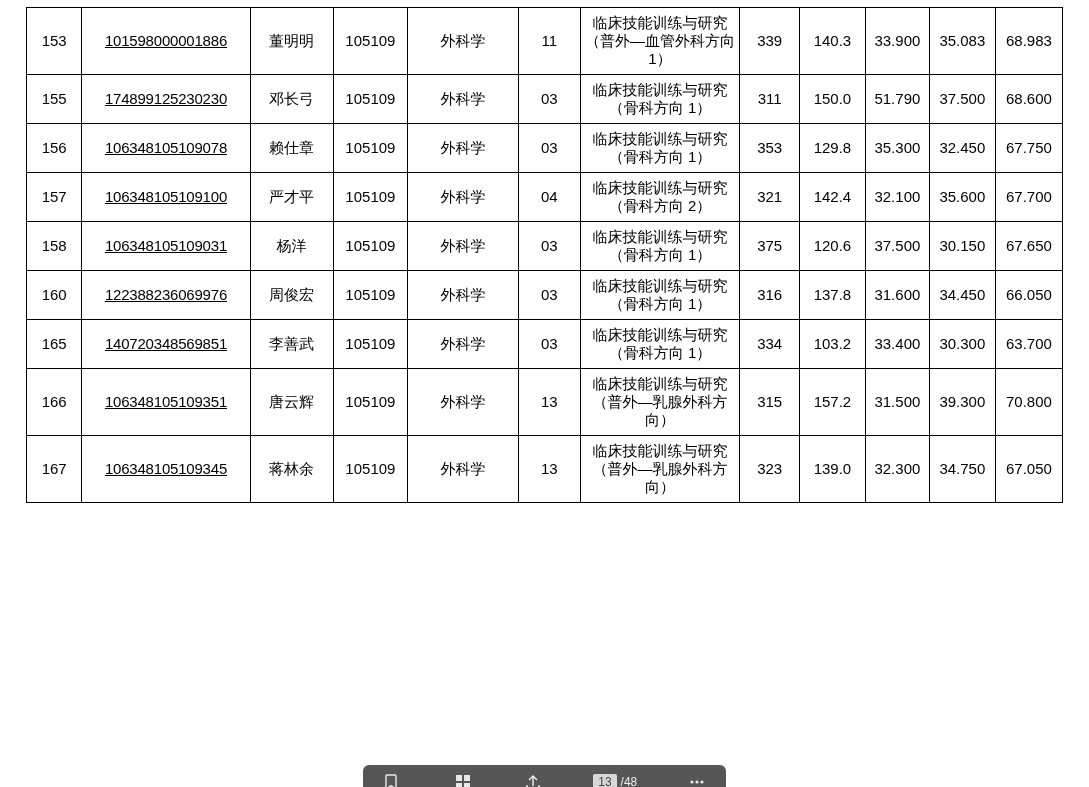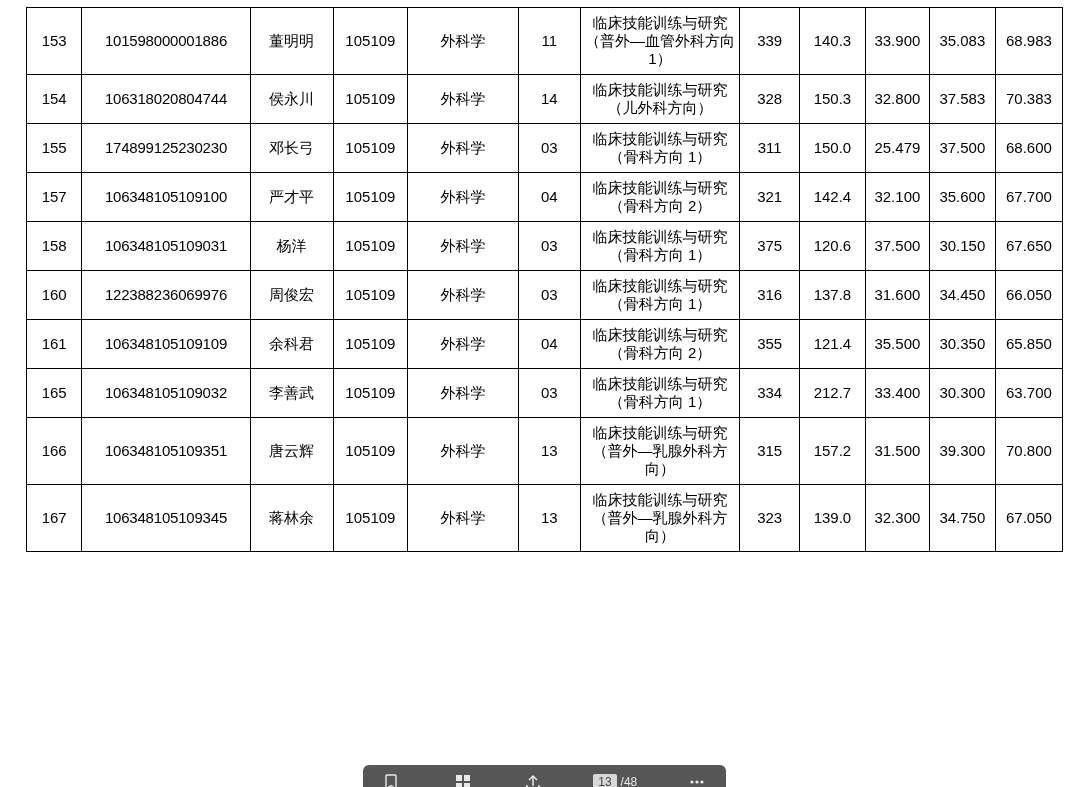--- a/index.html
+++ b/index.html
@@ -57,20 +57,21 @@
 
   td.index-cell {
     vertical-align: bottom;
     padding-bottom: 2px;
   }
   td.id-cell {
     vertical-align: bottom;
     padding-bottom: 2px;
     font-size: 14.5px;
     letter-spacing: -0.2px;
+    text-decoration: underline;
   }
   td.field-cell {
     font-size: 14px;
     line-height: 1.3;
     padding: 1px 2px;
   }
   td.num {
     font-size: 15px;
   }
   tr.tall td { height: 44px; }
@@ -149,46 +150,46 @@
           <td>外科学</td>
           <td>11</td>
           <td class="field-cell">临床技能训练与研究（普外—血管外科方向 1）</td>
           <td class="num">339</td>
           <td class="num">140.3</td>
           <td class="num">33.900</td>
           <td class="num">35.083</td>
           <td class="num">68.983</td>
         </tr>
         <tr class="tall">
-          <td class="index-cell">154</td>
-          <td class="id-cell">106318020804744</td>
-          <td>侯永川</td>
-          <td>105109</td>
-          <td>外科学</td>
-          <td>14</td>
-          <td class="field-cell">临床技能训练与研究（儿外科方向）</td>
-          <td class="num">328</td>
-          <td class="num">150.3</td>
-          <td class="num">32.800</td>
-          <td class="num">37.583</td>
-          <td class="num">70.383</td>
-        </tr>
-        <tr class="tall">
           <td class="index-cell">155</td>
           <td class="id-cell">174899125230230</td>
           <td>邓长弓</td>
           <td>105109</td>
           <td>外科学</td>
           <td>03</td>
           <td class="field-cell">临床技能训练与研究（骨科方向 1）</td>
           <td class="num">311</td>
           <td class="num">150.0</td>
-          <td class="num">25.479</td>
+          <td class="num">51.790</td>
           <td class="num">37.500</td>
           <td class="num">68.600</td>
+        </tr>
+        <tr class="tall">
+          <td class="index-cell">156</td>
+          <td class="id-cell">106348105109078</td>
+          <td>赖仕章</td>
+          <td>105109</td>
+          <td>外科学</td>
+          <td>03</td>
+          <td class="field-cell">临床技能训练与研究（骨科方向 1）</td>
+          <td class="num">353</td>
+          <td class="num">129.8</td>
+          <td class="num">35.300</td>
+          <td class="num">32.450</td>
+          <td class="num">67.750</td>
         </tr>
         <tr class="tall">
           <td class="index-cell">157</td>
           <td class="id-cell">106348105109100</td>
           <td>严才平</td>
           <td>105109</td>
           <td>外科学</td>
           <td>04</td>
           <td class="field-cell">临床技能训练与研究（骨科方向 2）</td>
           <td class="num">321</td>
@@ -219,43 +220,29 @@
           <td>外科学</td>
           <td>03</td>
           <td class="field-cell">临床技能训练与研究（骨科方向 1）</td>
           <td class="num">316</td>
           <td class="num">137.8</td>
           <td class="num">31.600</td>
           <td class="num">34.450</td>
           <td class="num">66.050</td>
         </tr>
         <tr class="tall">
-          <td class="index-cell">161</td>
-          <td class="id-cell">106348105109109</td>
-          <td>余科君</td>
-          <td>105109</td>
-          <td>外科学</td>
-          <td>04</td>
-          <td class="field-cell">临床技能训练与研究（骨科方向 2）</td>
-          <td class="num">355</td>
-          <td class="num">121.4</td>
-          <td class="num">35.500</td>
-          <td class="num">30.350</td>
-          <td class="num">65.850</td>
-        </tr>
-        <tr class="tall">
           <td class="index-cell">165</td>
-          <td class="id-cell">106348105109032</td>
+          <td class="id-cell">140720348569851</td>
           <td>李善武</td>
           <td>105109</td>
           <td>外科学</td>
           <td>03</td>
           <td class="field-cell">临床技能训练与研究（骨科方向 1）</td>
           <td class="num">334</td>
-          <td class="num">212.7</td>
+          <td class="num">103.2</td>
           <td class="num">33.400</td>
           <td class="num">30.300</td>
           <td class="num">63.700</td>
         </tr>
         <tr class="xtall">
           <td class="index-cell">166</td>
           <td class="id-cell">106348105109351</td>
           <td>唐云辉</td>
           <td>105109</td>
           <td>外科学</td>

